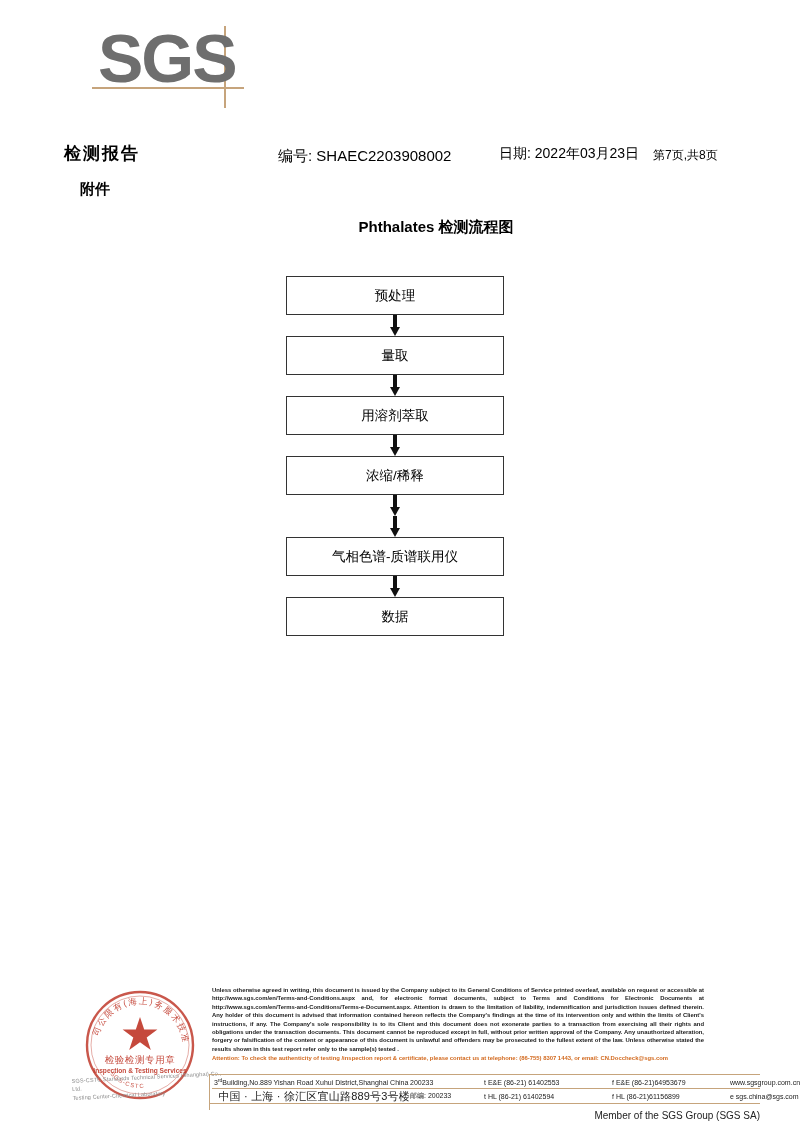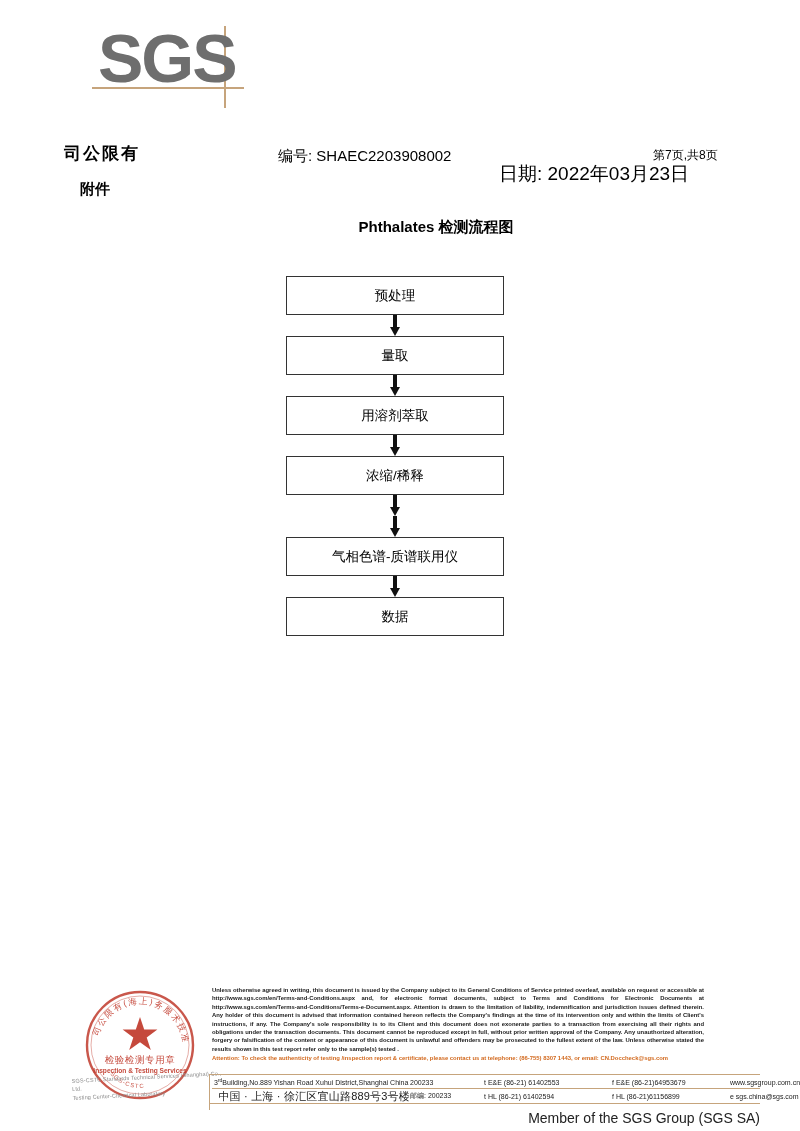--- a/index.html
+++ b/index.html
@@ -71,22 +71,22 @@
   .hdr-no {
     position: absolute;
     left: 278px;
     top: 147px;
     font-size: 15px;
     white-space: nowrap;
   }
   .hdr-date {
     position: absolute;
     left: 499px;
-    top: 161px;
-    font-size: 19px;
+    top: 145px;
+    font-size: 14px;
     white-space: nowrap;
   }
   .hdr-page {
     position: absolute;
     left: 653px;
     top: 147px;
     font-size: 12px;
     white-space: nowrap;
   }
 
@@ -233,34 +233,34 @@
   .col-web  { width: 130px; }
   .addr-cn { font-size: 11px; letter-spacing: 0.2px; text-align: right; }
   .sup { font-size: 5px; vertical-align: super; }
 
   .member-line {
     position: absolute;
     left: 0;
     top: 1110px;
     width: 760px;
     text-align: right;
-    font-size: 14px;
+    font-size: 10px;
     color: #222;
   }
 </style>
 </head>
 <body>
 
 <div class="logo-area">
   <div class="logo-hline"></div>
   <div class="logo-vline"></div>
   <div class="logo-text">SGS</div>
 </div>
 
-<div class="hdr-title">司公限有</div>
+<div class="hdr-title">检测报告</div>
 <div class="hdr-attach">附件</div>
 <div class="hdr-no">编号: SHAEC2203908002</div>
 <div class="hdr-date">日期: 2022年03月23日</div>
 <div class="hdr-page">第7页,共8页</div>
 
 <div class="flow-title">Phthalates 检测流程图</div>
 
 <div class="flow">
   <div class="flow-box">预处理</div>
   <div class="flow-arrow">

